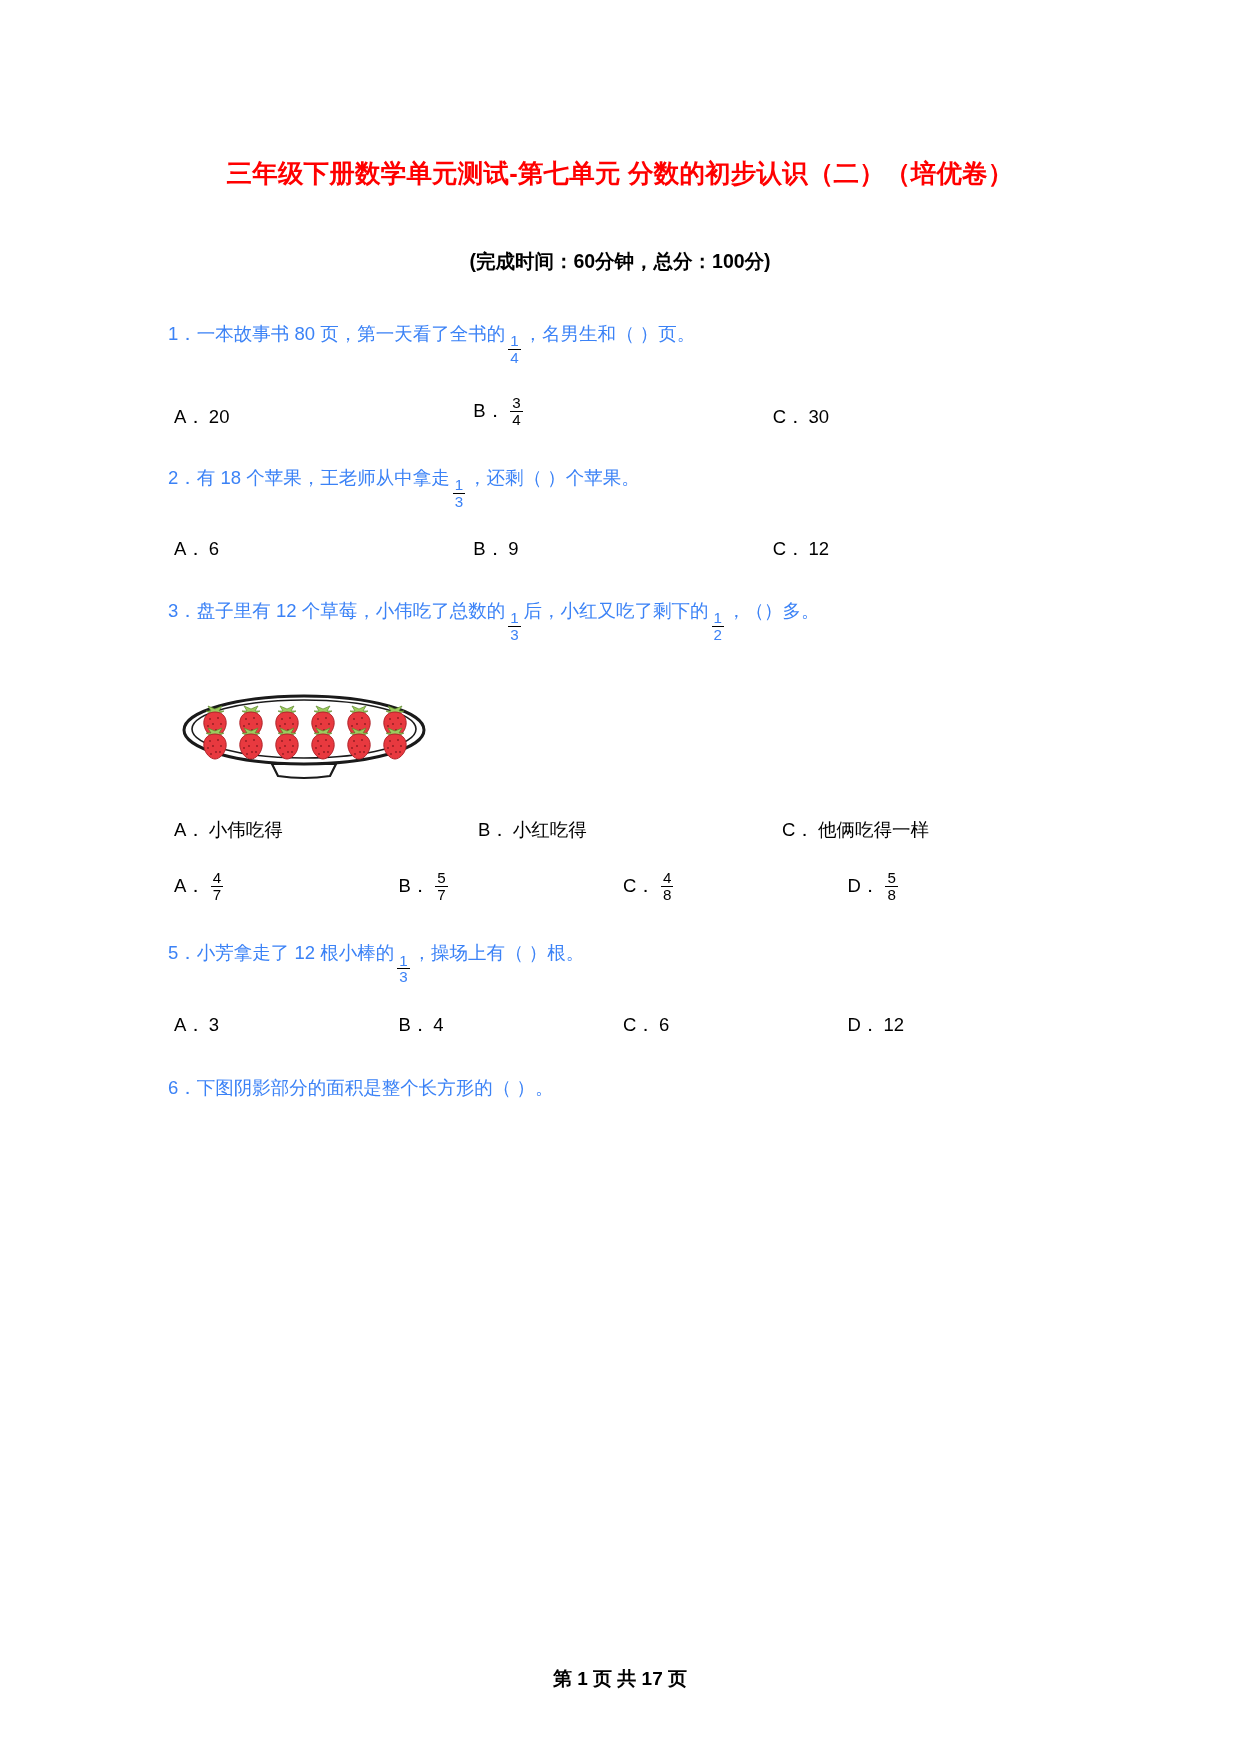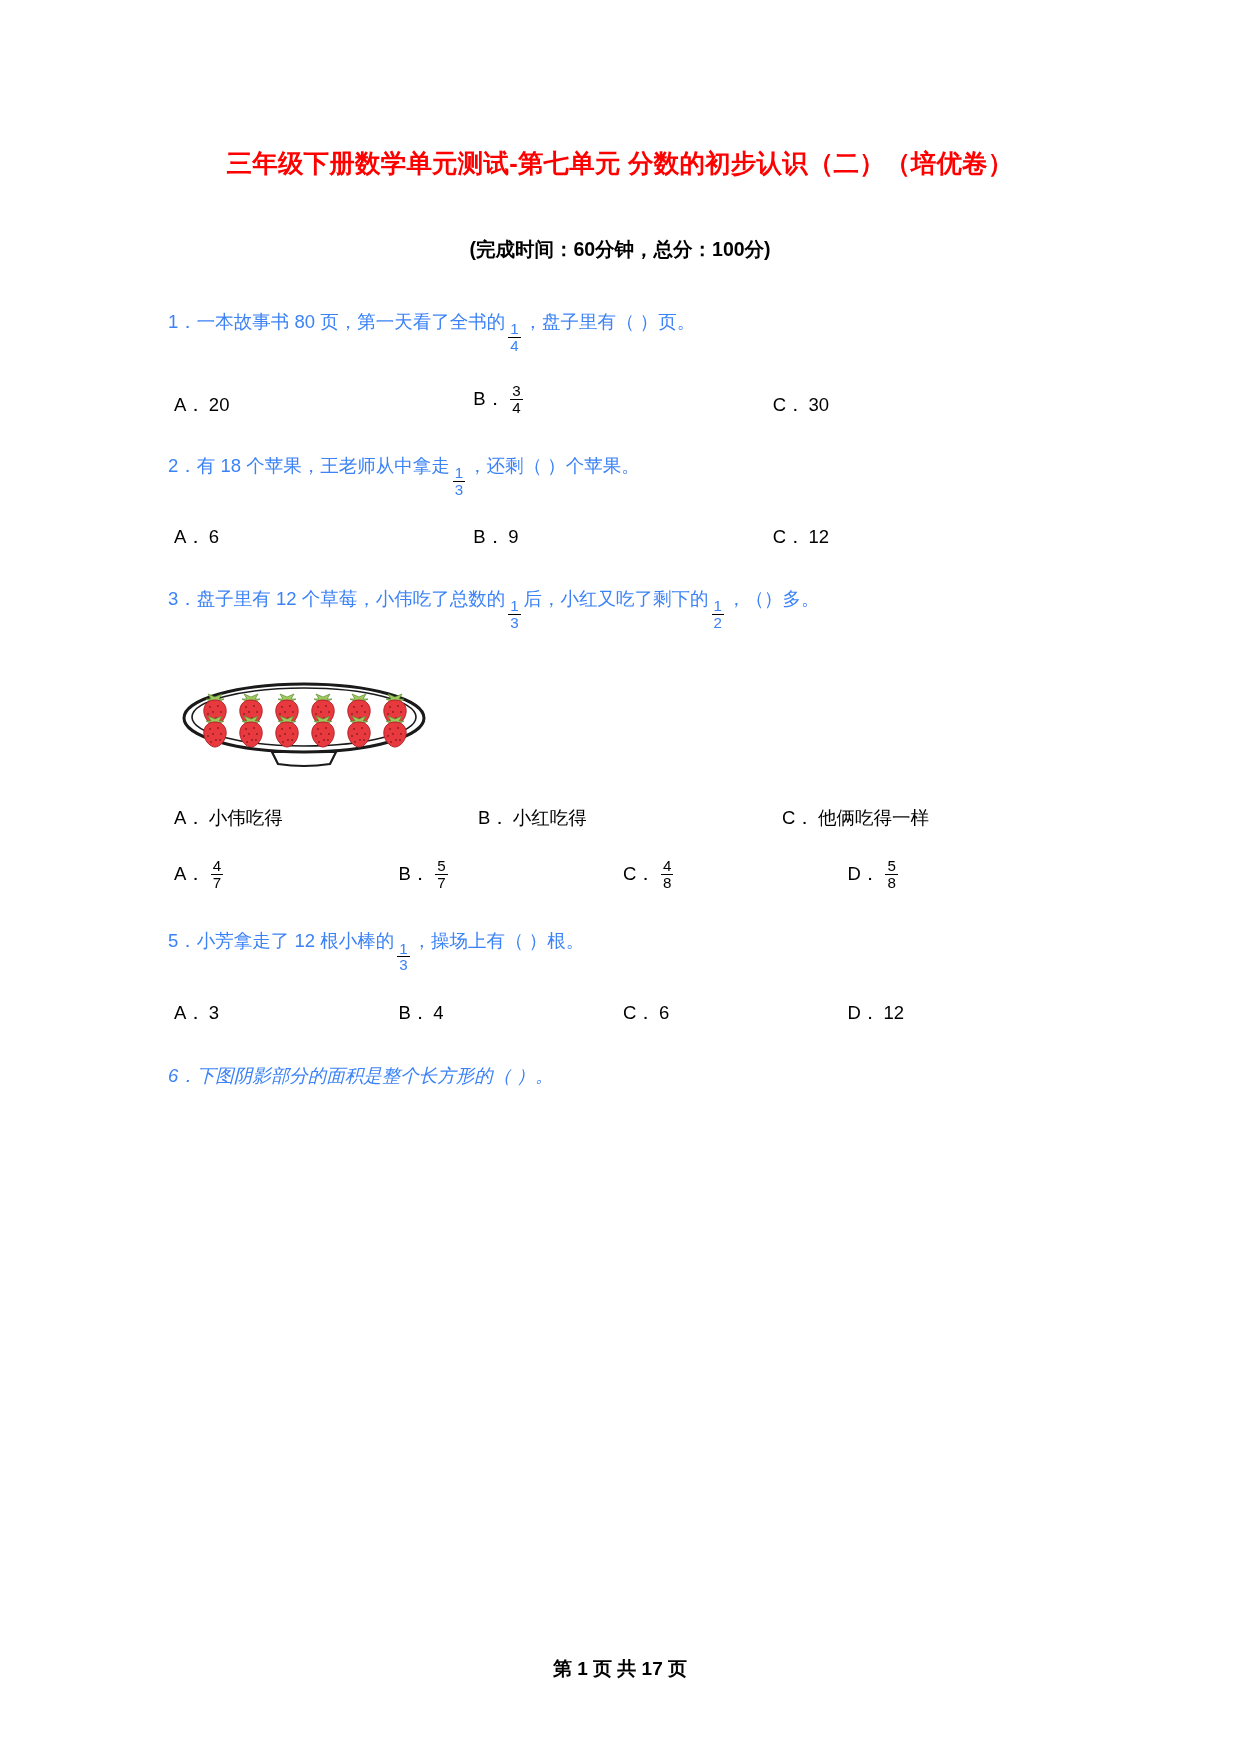--- a/index.html
+++ b/index.html
@@ -18,21 +18,21 @@
   .page {
     position: relative;
     width: 1240px;
     height: 1754px;
     box-sizing: border-box;
     padding: 0 168px;
   }
 
   
   .doc-title {
-    margin: 0;
+    margin: 10px;
     padding-top: 148px;
     text-align: center;
     color: #ff0000;
     font-size: 25.5px;
     font-weight: bold;
     letter-spacing: 0.2px;
     line-height: 1.25;
     white-space: nowrap;
   }
   .doc-subtitle {
@@ -134,21 +134,21 @@
   <h1 class="doc-title">三年级下册数学单元测试-第七单元 分数的初步认识（二）（培优卷）</h1>
 
   <p class="doc-subtitle">(完成时间：60分钟，总分：100分)</p>
 
 
   <div class="question">
     <span class="q-stem">
       <span>1．一本故事书 80 页，第一天看了全书的</span><span class="frac">
           <span class="num">1</span>
           <span class="den">4</span>
-        </span><span>，盘子里有（ ）页。</span>
+        </span><span>，名男生和（ ）页。</span>
     </span>
   </div>
   <div class="options opt3">
     <div class="opt opt-offset-a">
       <span class="opt-label">A．</span>
       <span>20</span>
     </div>
     <div class="opt">
       <span class="opt-label">B．</span>
       <span class="frac">
@@ -310,19 +310,19 @@
     <div class="opt">
       <span class="opt-label">C．</span>
       <span>6</span>
     </div>
     <div class="opt">
       <span class="opt-label">D．</span>
       <span>12</span>
     </div>
   </div>
 
-  <div class="question" style="padding-top:30px;font-style:italic;">
+  <div class="question" style="padding-top:30px;">
     <span class="q-stem">6．下图阴影部分的面积是整个长方形的（ ）。</span>
   </div>
 
   <div class="footer">第 1 页 共 17 页</div>
 
 </div>
 
 </body></html>

